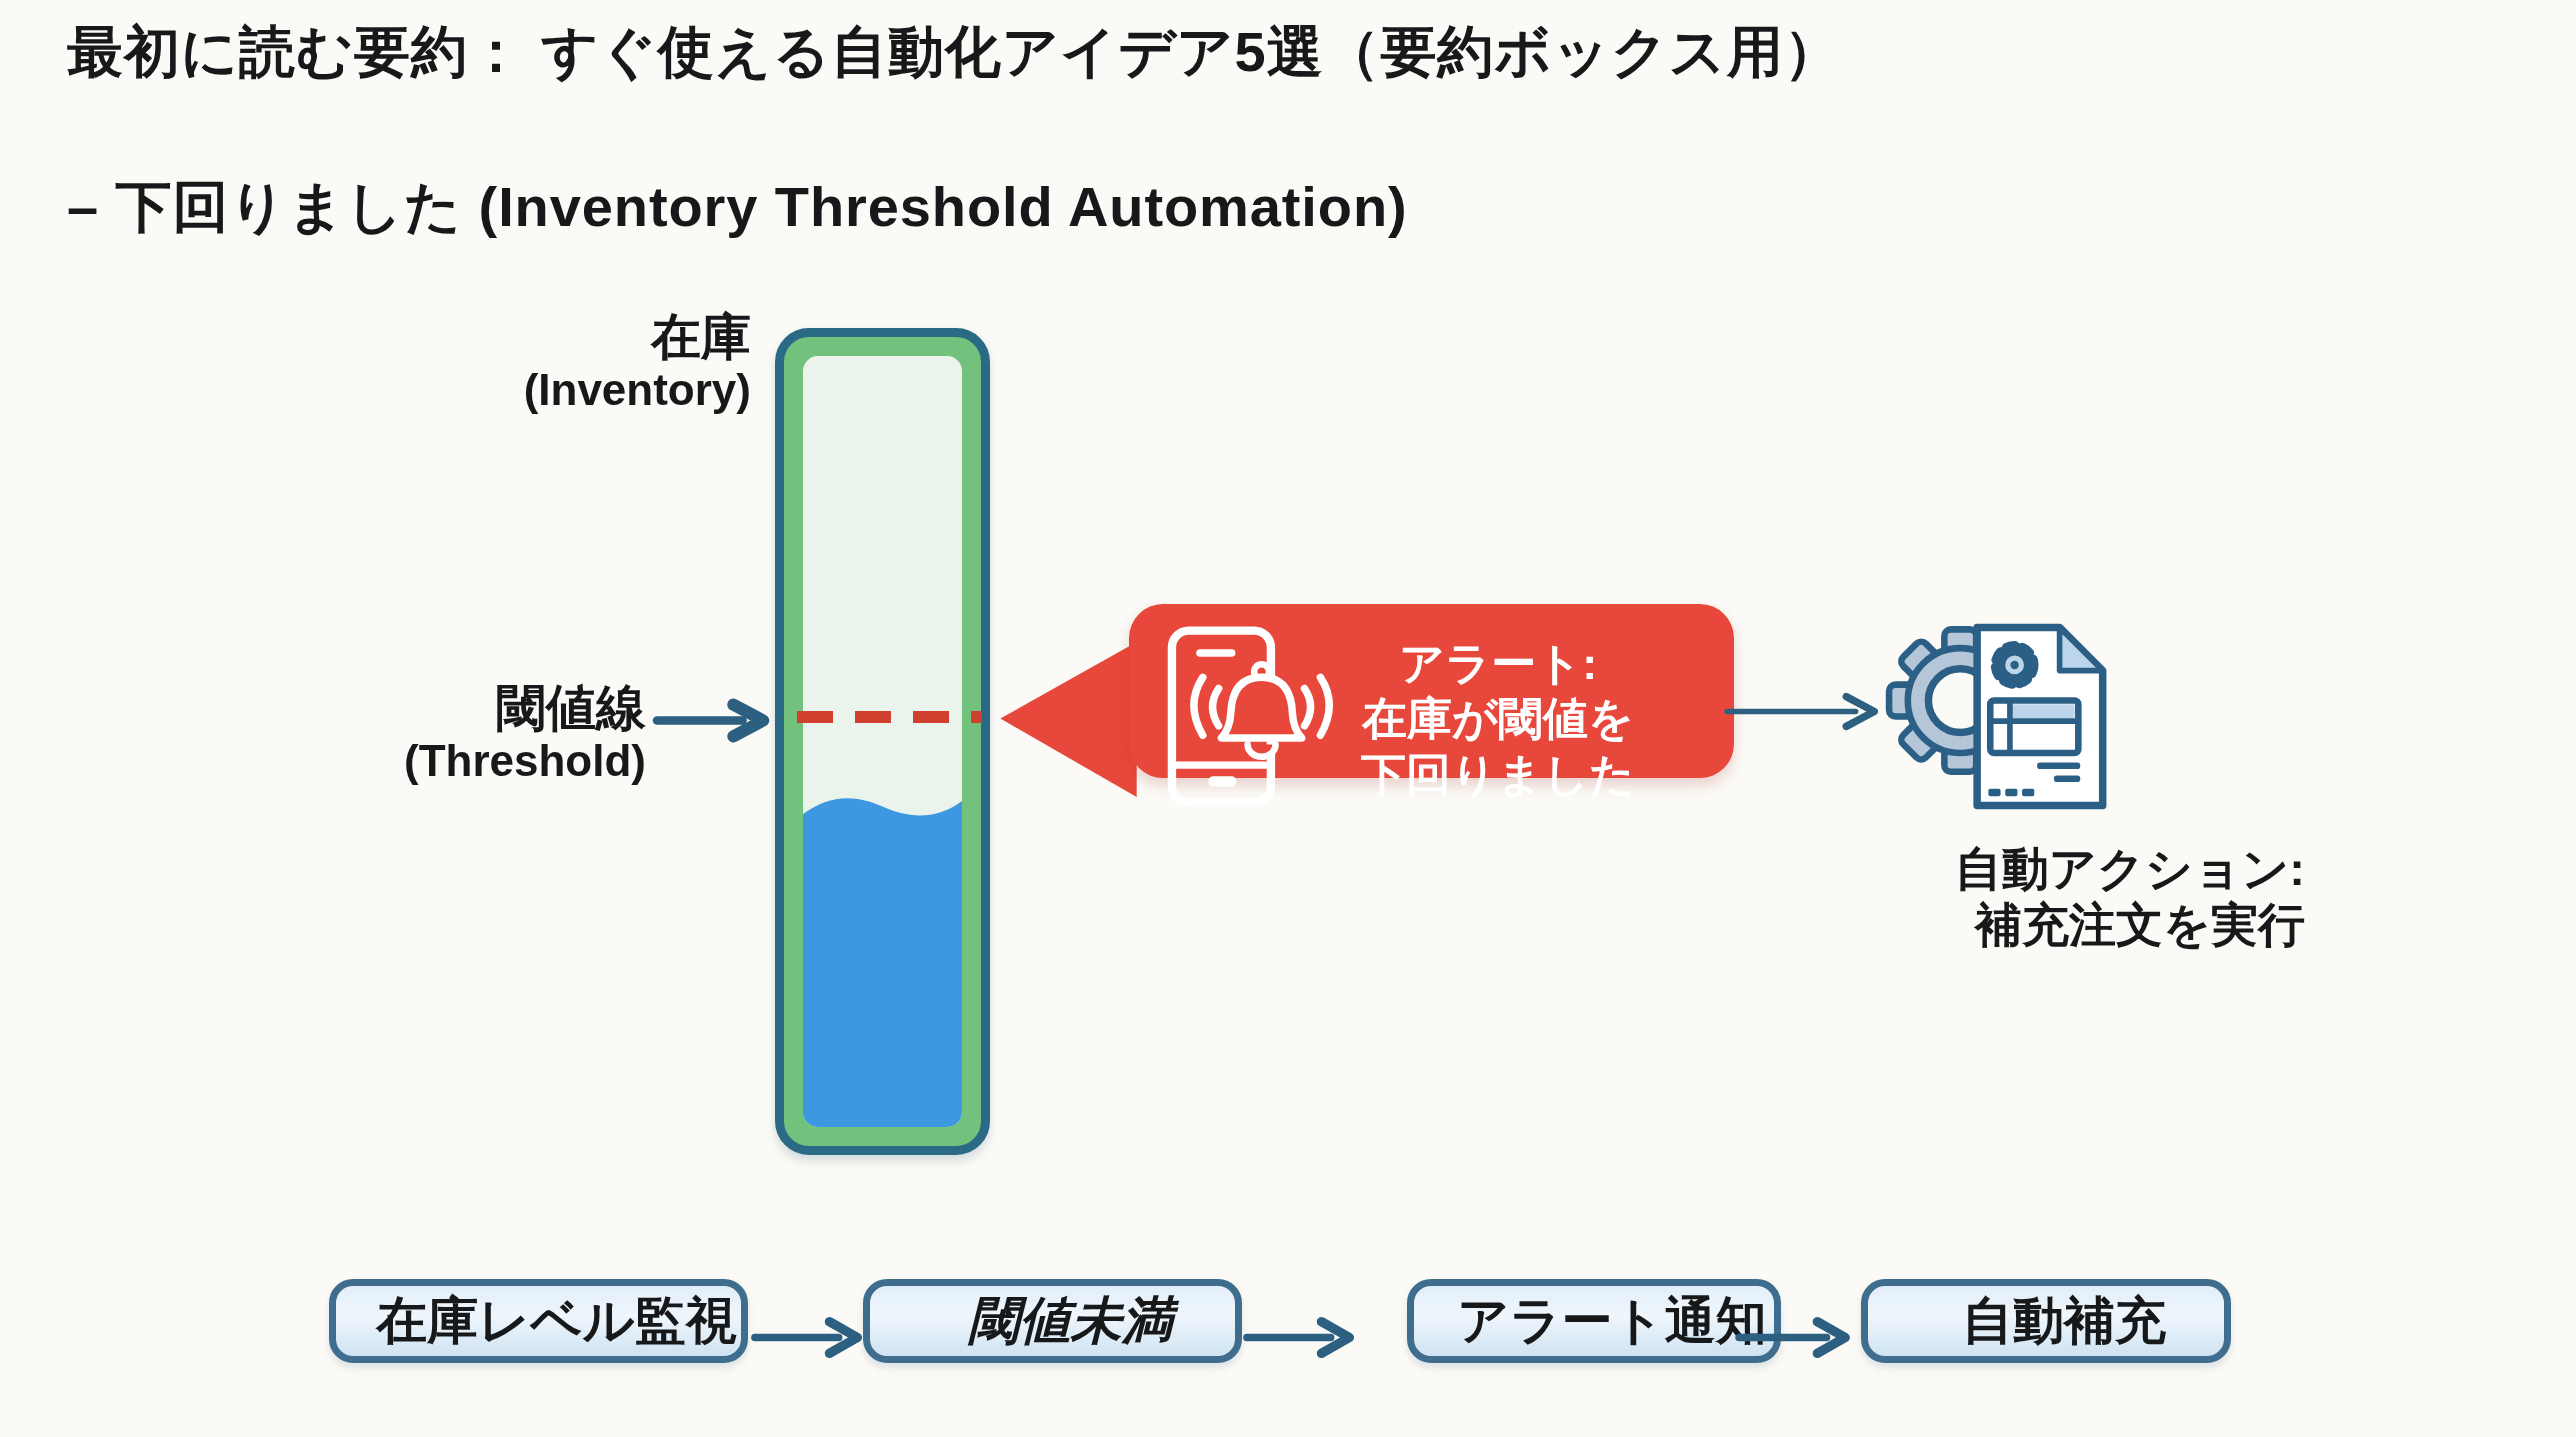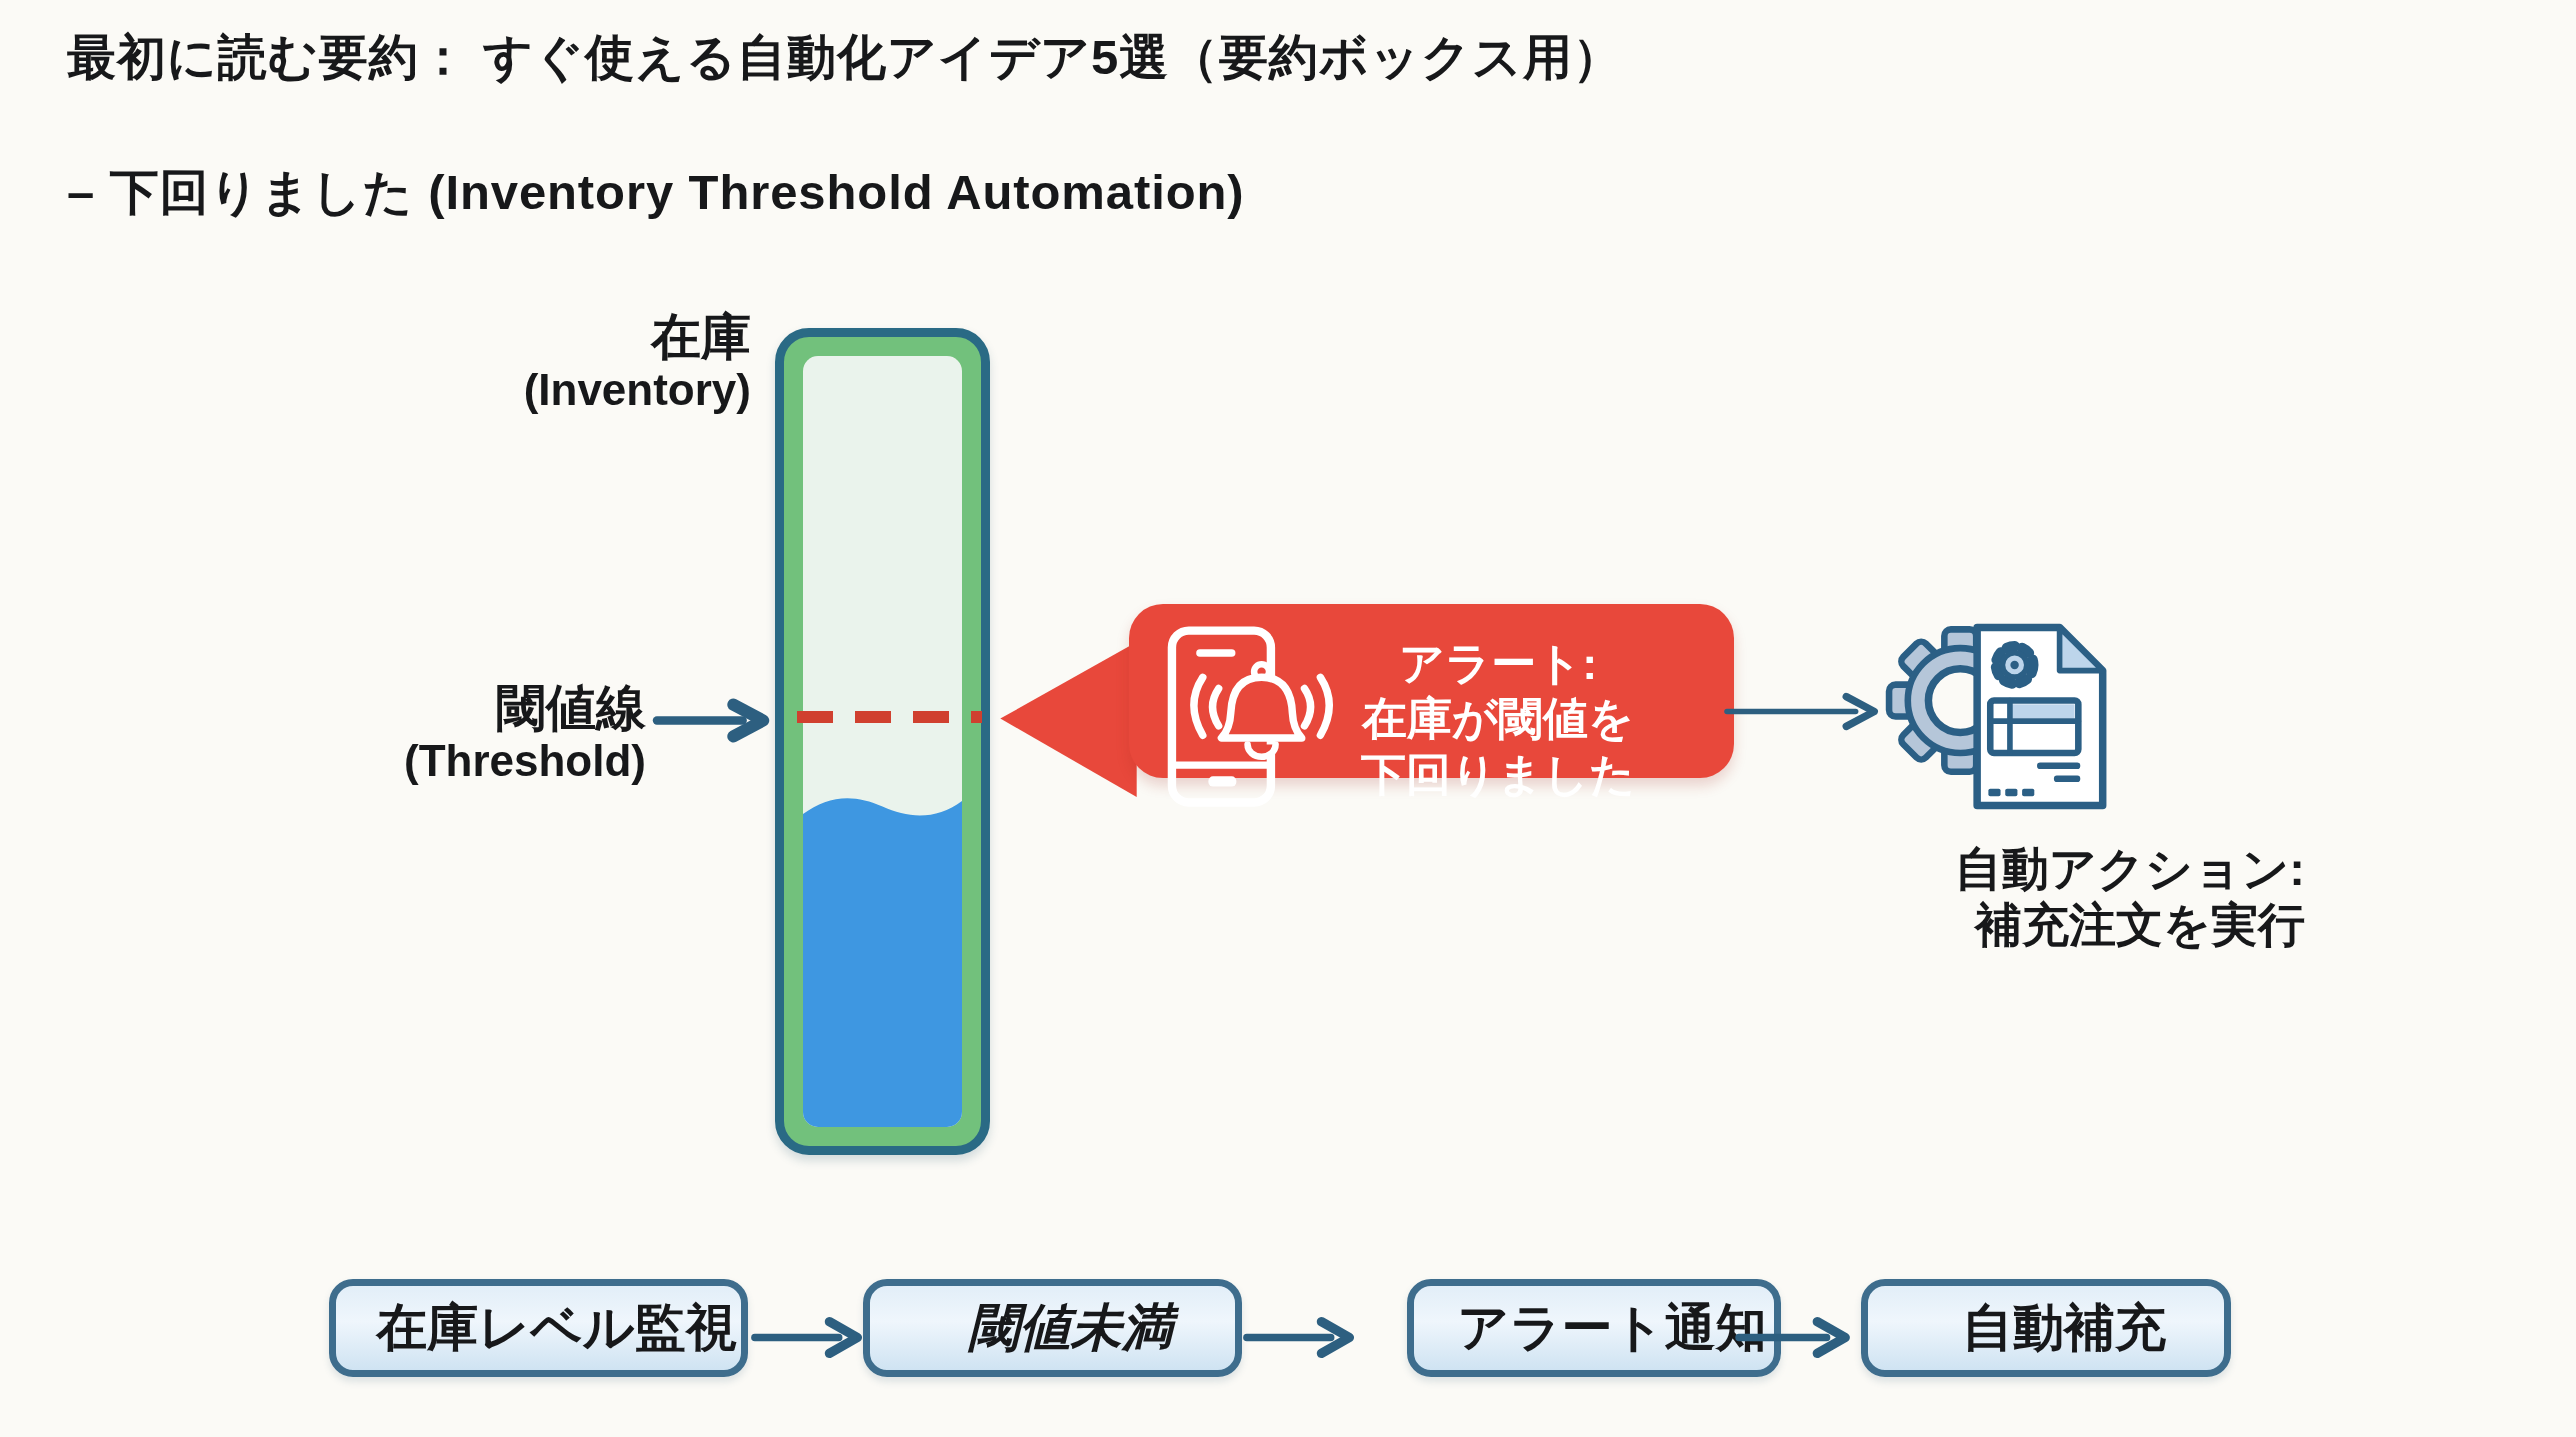--- a/index.html
+++ b/index.html
@@ -4,22 +4,22 @@
 <style>
   html,body{margin:0;padding:0;}
   .stage{
     position:relative; width:2576px; height:1438px; overflow:hidden;
     background:var(--page_bg,#fbfaf6);
     font-family:"Liberation Sans","DejaVu Sans",sans-serif;
     color:var(--text_dark,#17181a);
   }
   
   .title{
-    position:absolute; left:67px; top:24px;
-    font-size:49px; font-weight:800; line-height:1.38; letter-spacing:0.9px;
+    position:absolute; left:67px; top:13px;
+    font-size:56px; font-weight:800; line-height:1.38; letter-spacing:0.9px;
     white-space:pre; color:var(--text_dark,#17181a);
   }
   
   .side-label{position:absolute; text-align:right; font-weight:800; line-height:1.12;}
   .side-label .jp{font-size:50px;}
   .side-label .en{font-size:44px;}
   .lbl-inventory{right:1825px; top:309px;}
   .lbl-threshold{right:1930px; top:680px;}
   .lbl-reorder{right:1814px; top:1033px;}
   
@@ -68,21 +68,21 @@
   .gear-doc .paper{fill:#ffffff;}
   .gear-doc .lite{fill:var(--icon_lightblue,#bdd5eb);}
   .gear-doc .solid{fill:var(--icon_blue,#2b5f85);}
   .gear-doc .bgfill{fill:var(--page_bg,#fbfaf6);}
   .action-label{
     position:absolute; left:1758px; top:841px; width:547px; text-align:right;
     font-size:47px; font-weight:800; line-height:1.2; white-space:pre;
   }
   
   .fbox{
-    position:absolute; top:1279px; height:98px; box-sizing:border-box;
+    position:absolute; top:1279px; height:84px; box-sizing:border-box;
     border:7.5px solid var(--box_border,#3e6d8d); border-radius:24px;
     background:linear-gradient(180deg,#e2eef8 0%,#eff6fc 42%,var(--box_fill,#cfe3f2) 100%);
     display:flex; align-items:center; justify-content:center;
     font-size:51px; font-weight:800; box-shadow:0 4.7px 7.5px rgba(60,100,130,.15);padding-left:36px;
   }
   .fbox-1{left:329px;  width:419px;}
   .fbox-2{left:863px;  width:379px;font-style:italic;}
   .fbox-3{left:1360px; width:374px;margin-left:47px;}
   .fbox-4{left:1861px; width:370px;}
 </style>

